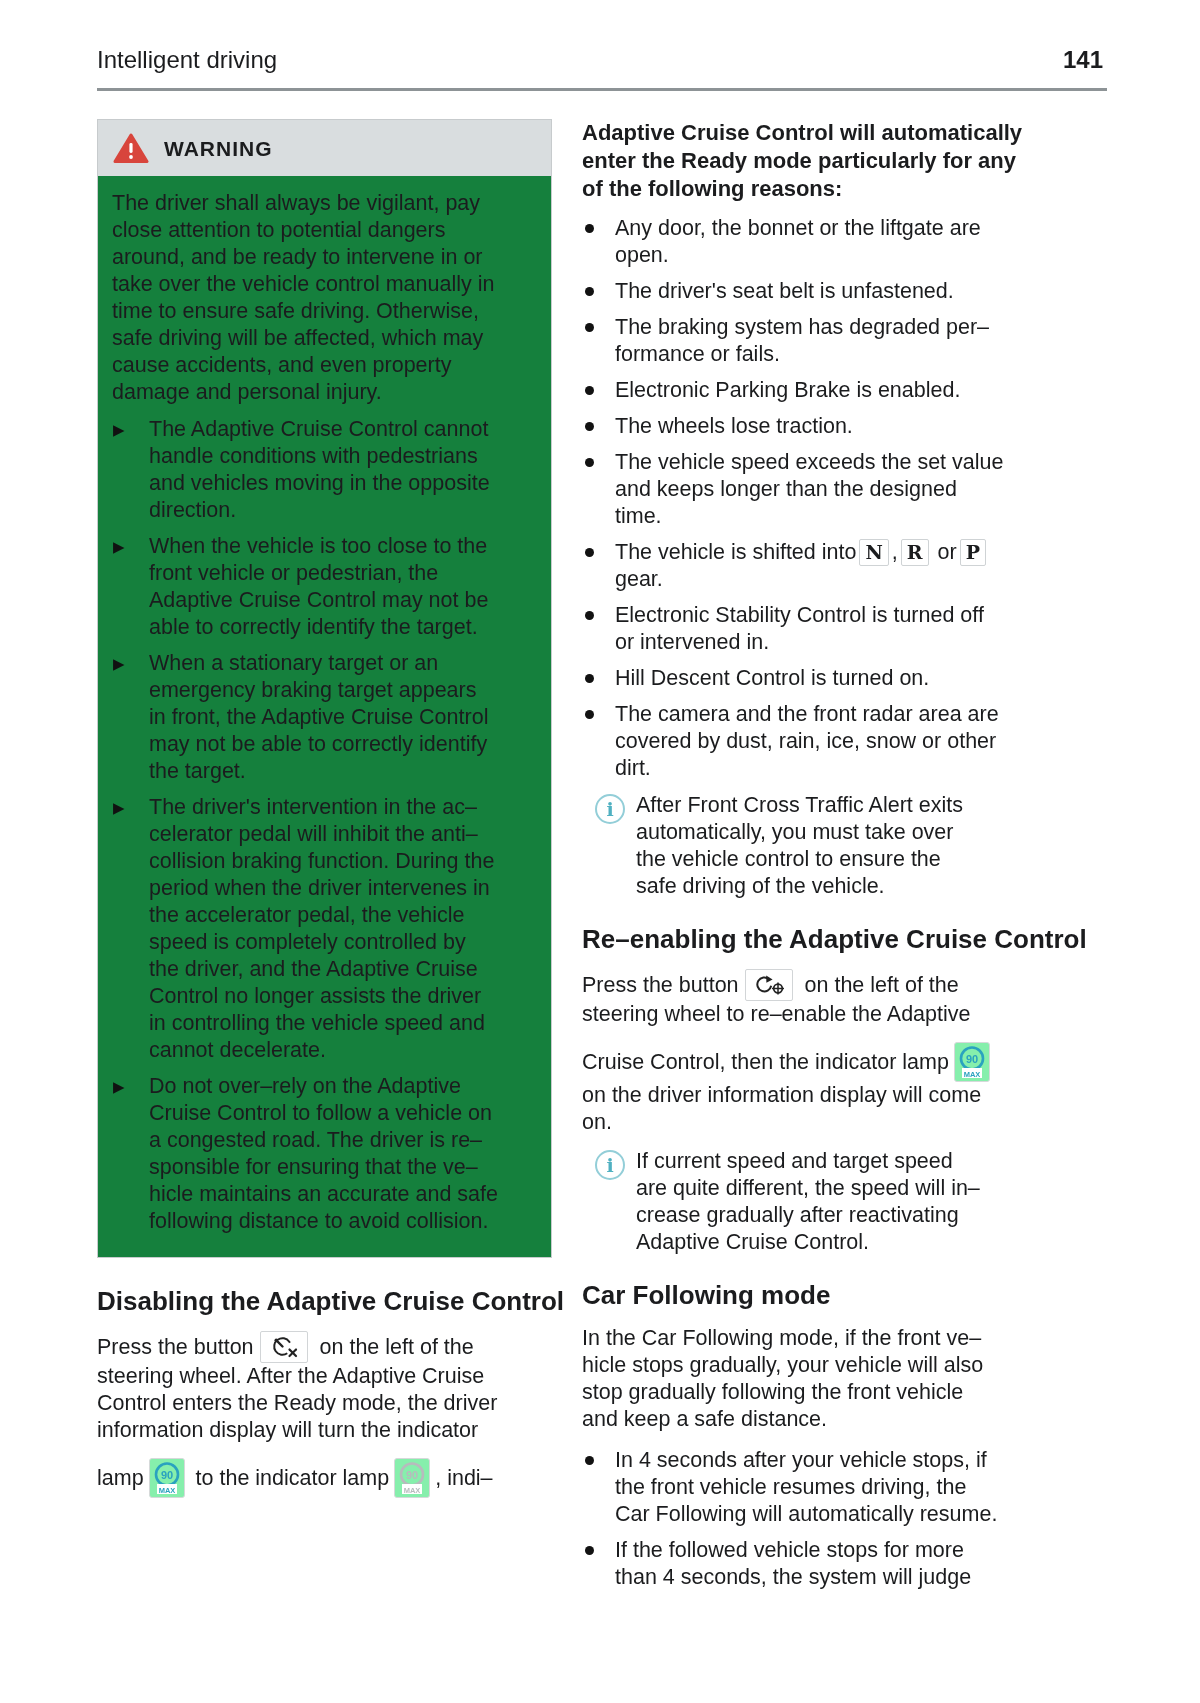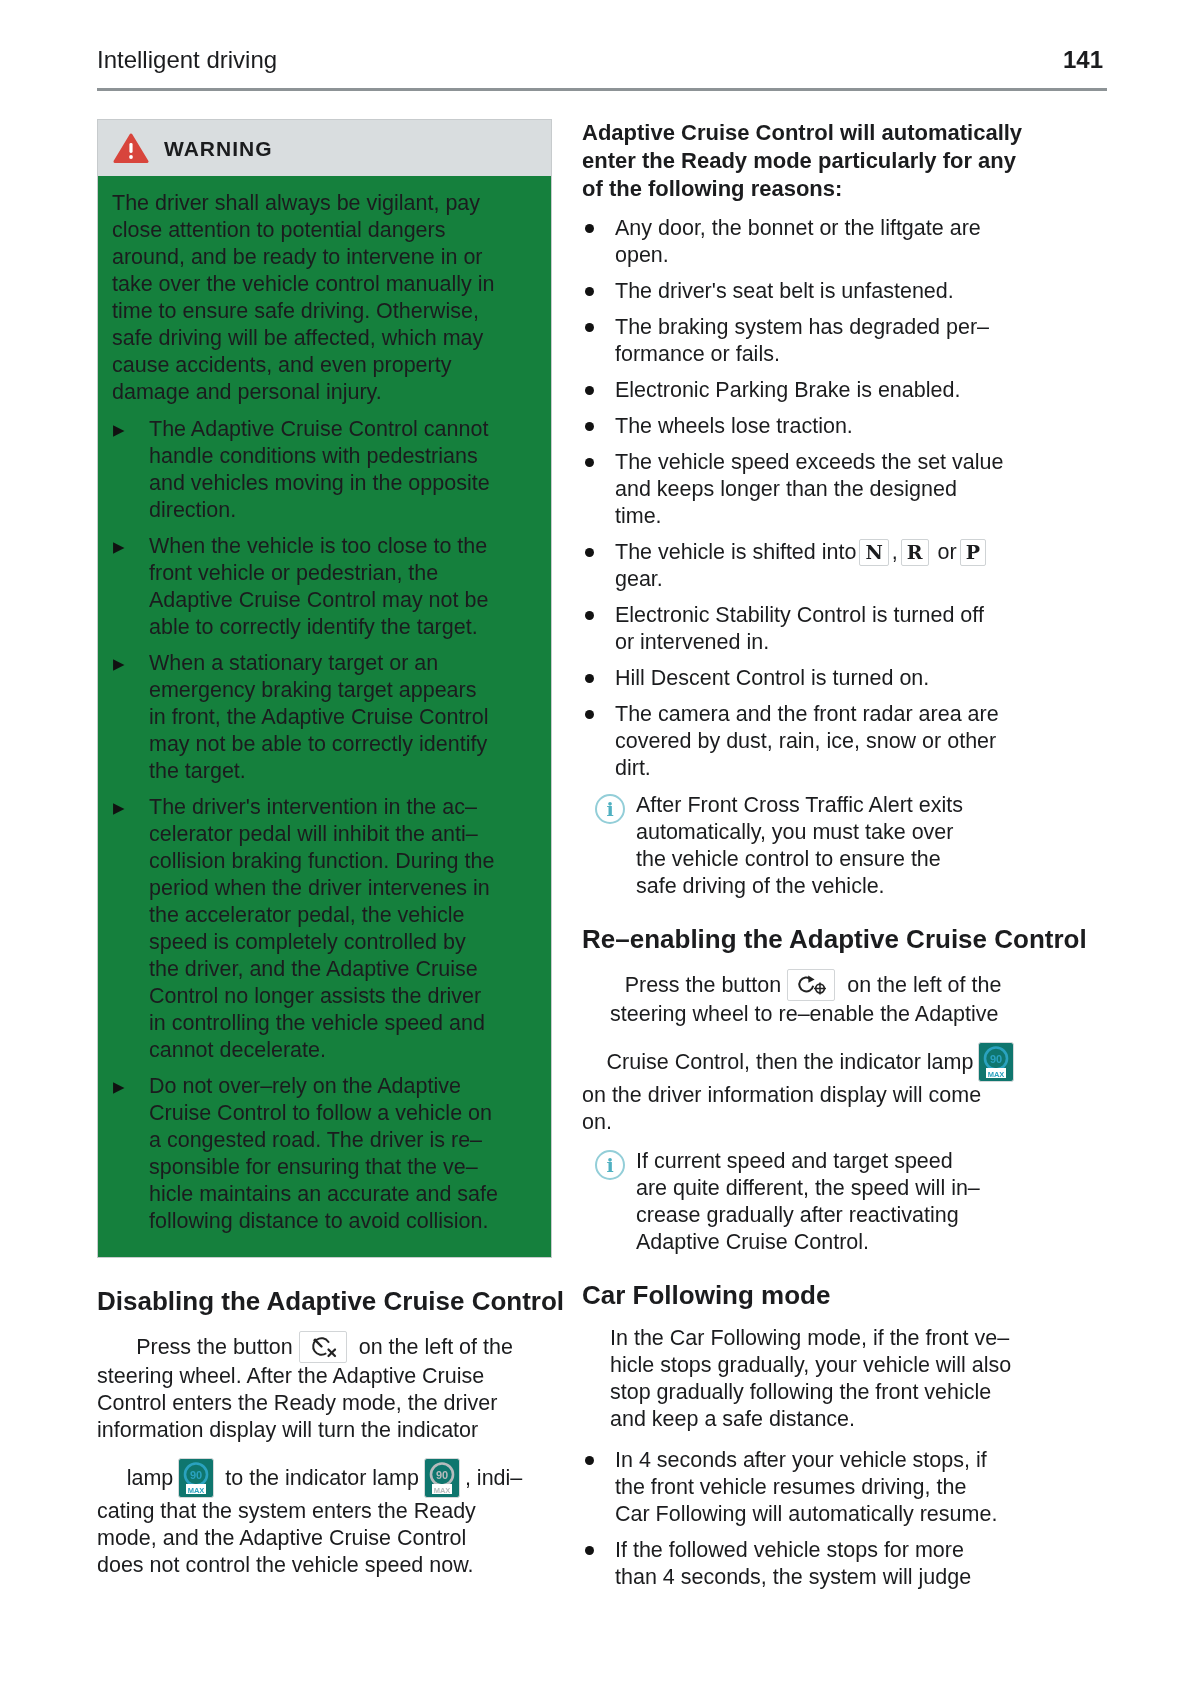--- a/index.html
+++ b/index.html
@@ -45,31 +45,31 @@
   .note { display:flex; gap:11px; padding-left:13px; margin:10px 0 14px 0; }
   .info-icon { flex:none; width:30px; height:30px; margin-top:2px; border:2px solid #93ced8;
                border-radius:50%; color:#4fb0c1; font-family:"DejaVu Serif", serif; font-weight:700;
                font-size:19px; display:flex; align-items:center; justify-content:center; }
 
   
   .btn-box { display:inline-flex; align-items:center; justify-content:center;
              width:48px; height:32px; border:1px solid #d2d5d7; background:#fff; border-radius:2px;
              vertical-align:-9px; margin:0 6px; }
   .lamp-box { display:inline-flex; align-items:center; justify-content:center;
-              width:36px; height:40px; border:1px solid #d6d9da; background:#0f766e; border-radius:3px;
+              width:36px; height:40px; border:1px solid #d6d9da; background:#86efac; border-radius:3px;
               vertical-align:-13px; margin:0 5px; }
-  .iline { display:flex; align-items:center; flex-wrap:nowrap;justify-content:center; }
+  .iline { display:flex; align-items:center; flex-wrap:nowrap; }
   .iline.tight > span.t { white-space:pre; }
 
   .gear-box { display:inline-block; border:1px solid #cfd3d5; background:#fff; border-radius:2px;
               padding:0 5px 1px 5px; margin:0 3px; font-family:"DejaVu Serif", serif;
               font-weight:700; font-size:19px; line-height:24px; vertical-align:-1px; }
 
   .mt26 { margin-top:26px; }
-  .mb10 { margin-bottom:10px;margin-left:28px; }
+  .mb10 { margin-bottom:10px; }
   .p2gap { margin-top:14px; }
 </style>
 </head>
 <body>
 
 <div class="page">
 
   <div class="hdr">
     <span class="sec">Intelligent driving</span>
     <span class="num">141</span>
@@ -179,23 +179,20 @@
         <span class="lamp-box">
           <svg width="28" height="34" viewBox="0 0 28 34">
             <circle cx="14" cy="13.5" r="11" fill="none" stroke="#b7bbbd" stroke-width="2.6"></circle>
             <text x="14" y="18" text-anchor="middle" font-size="11" font-weight="bold" fill="#b7bbbd" font-family="Liberation Sans, sans-serif">90</text>
             <rect x="4" y="23" width="20" height="10" fill="#ffffff"></rect>
             <text x="14" y="31.5" text-anchor="middle" font-size="7.5" font-weight="bold" fill="#b7bbbd" font-family="Liberation Sans, sans-serif">MAX</text>
           </svg>
         </span>
         <span class="t">, indi–</span>
       </div>
-      <div class="pre">cating that the system enters the Ready
-mode, and the Adaptive Cruise Control
-does not control the vehicle speed now.</div>
 
     </div>
 
     <div class="col-r body-text">
 
       <div class="r-head">Adaptive Cruise Control will automatically
 enter the Ready mode particularly for any
 of the following reasons:</div>
 
       <div class="rb">

